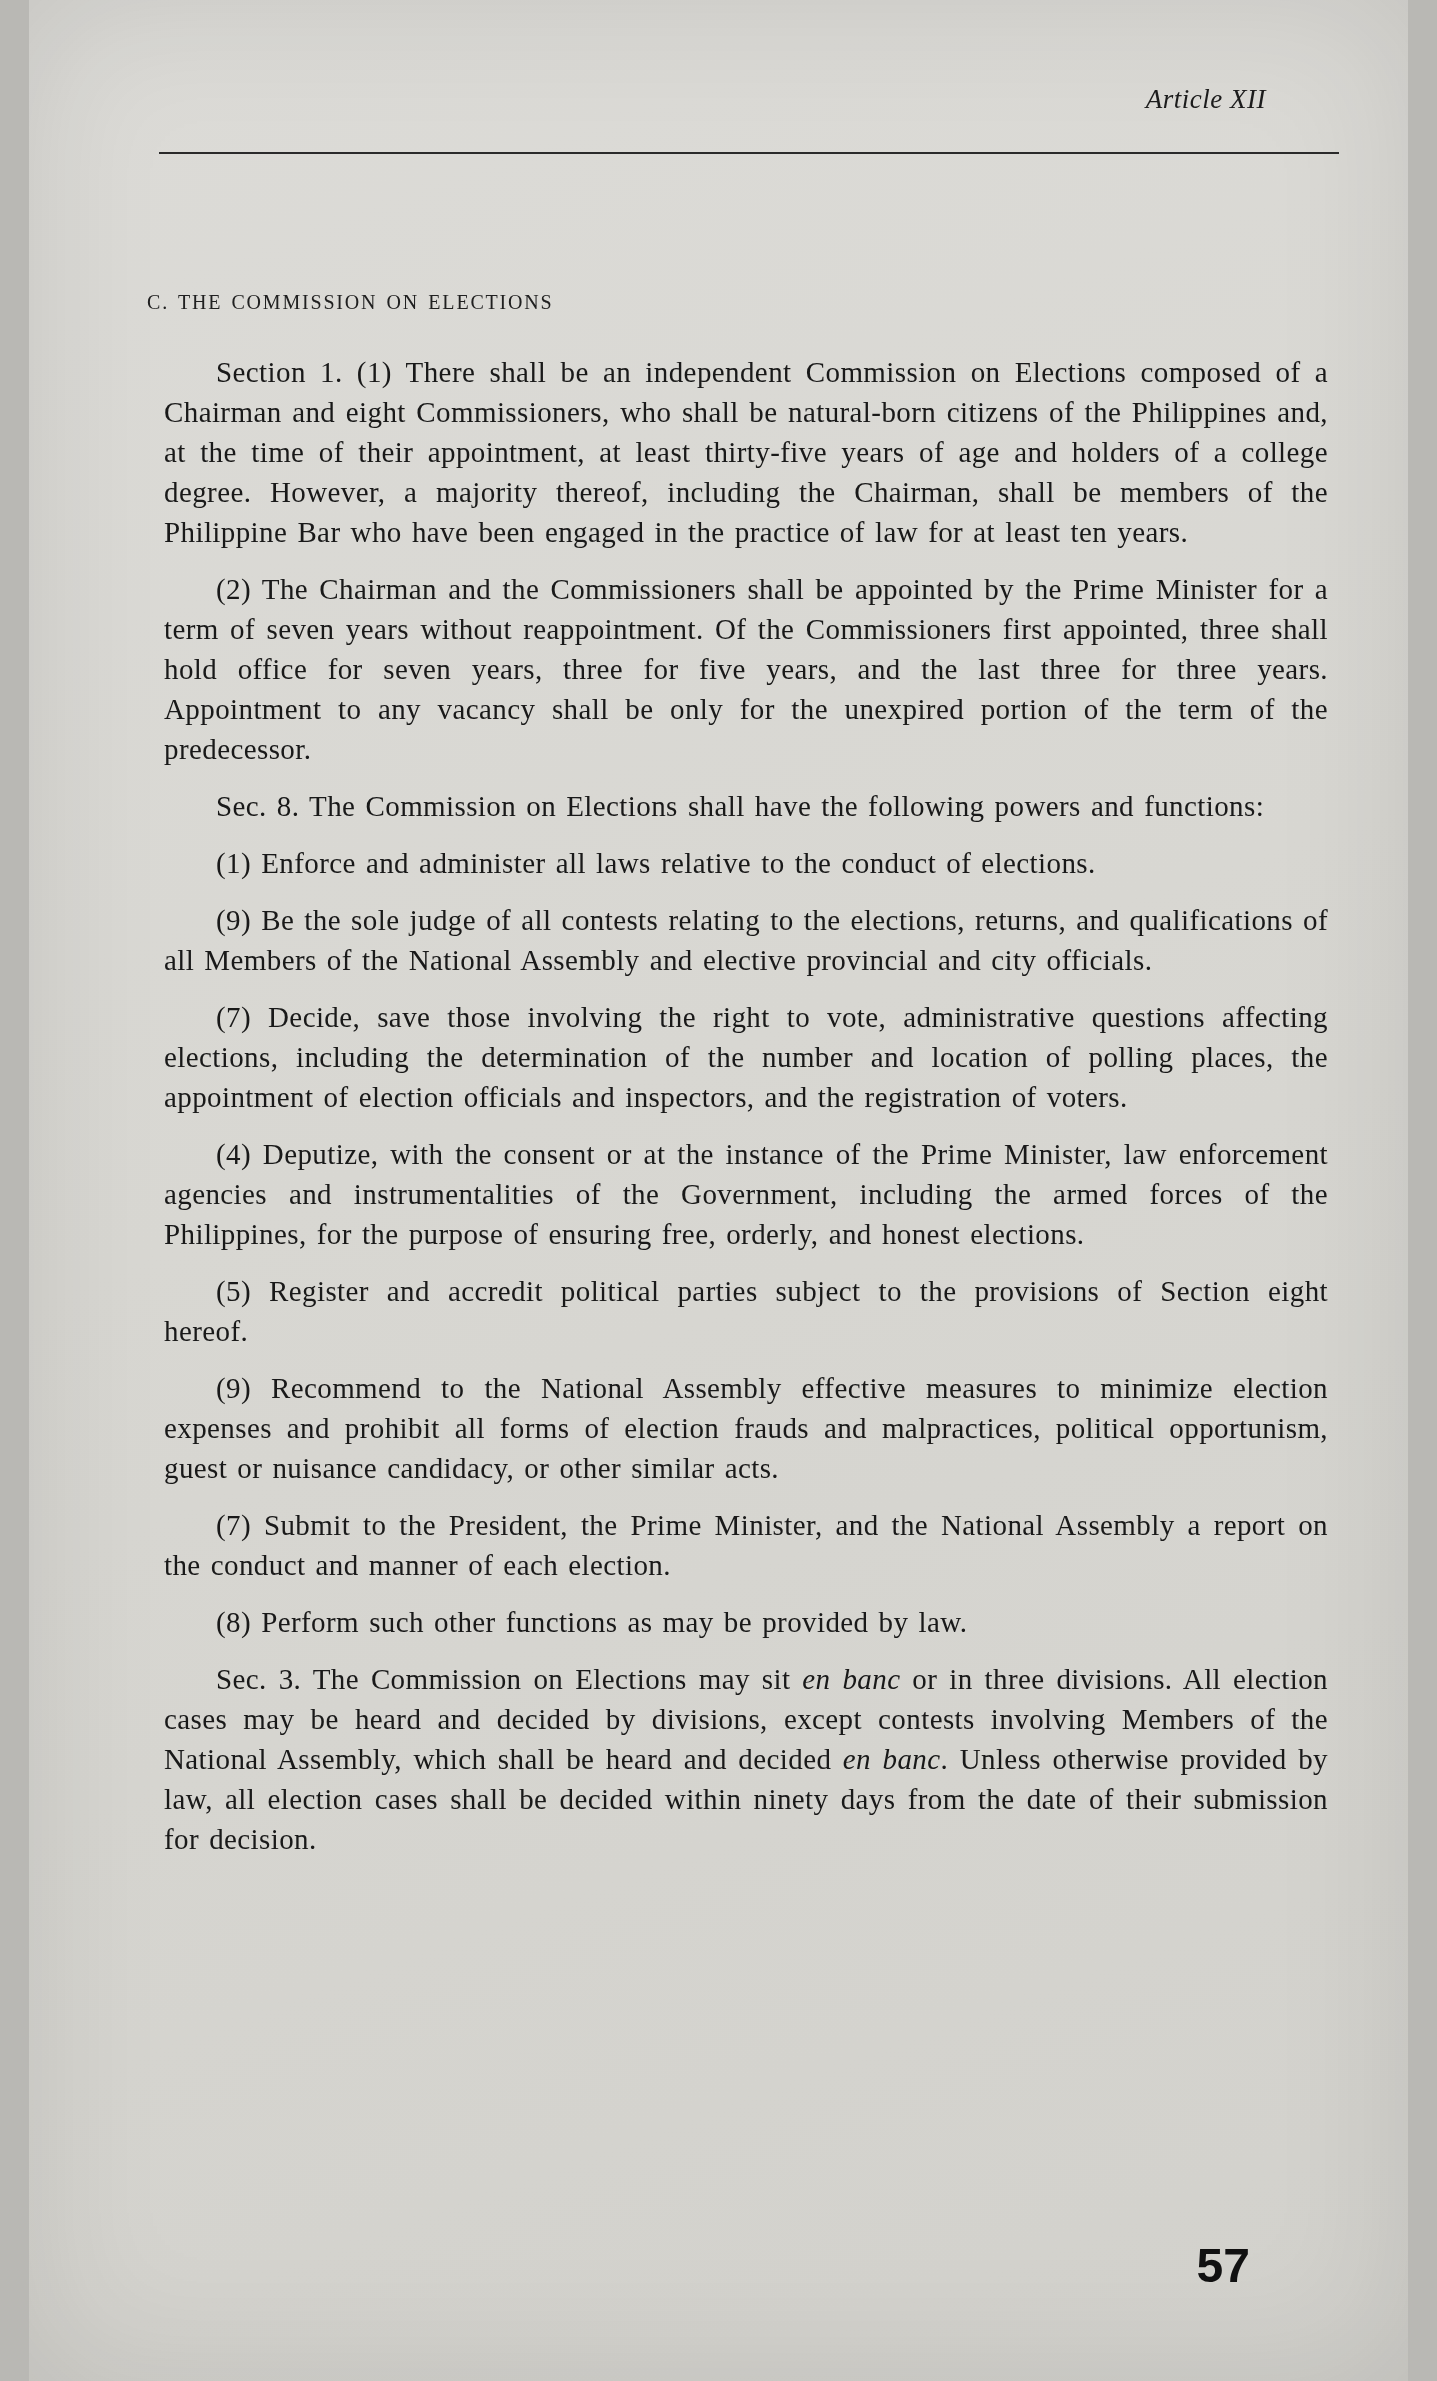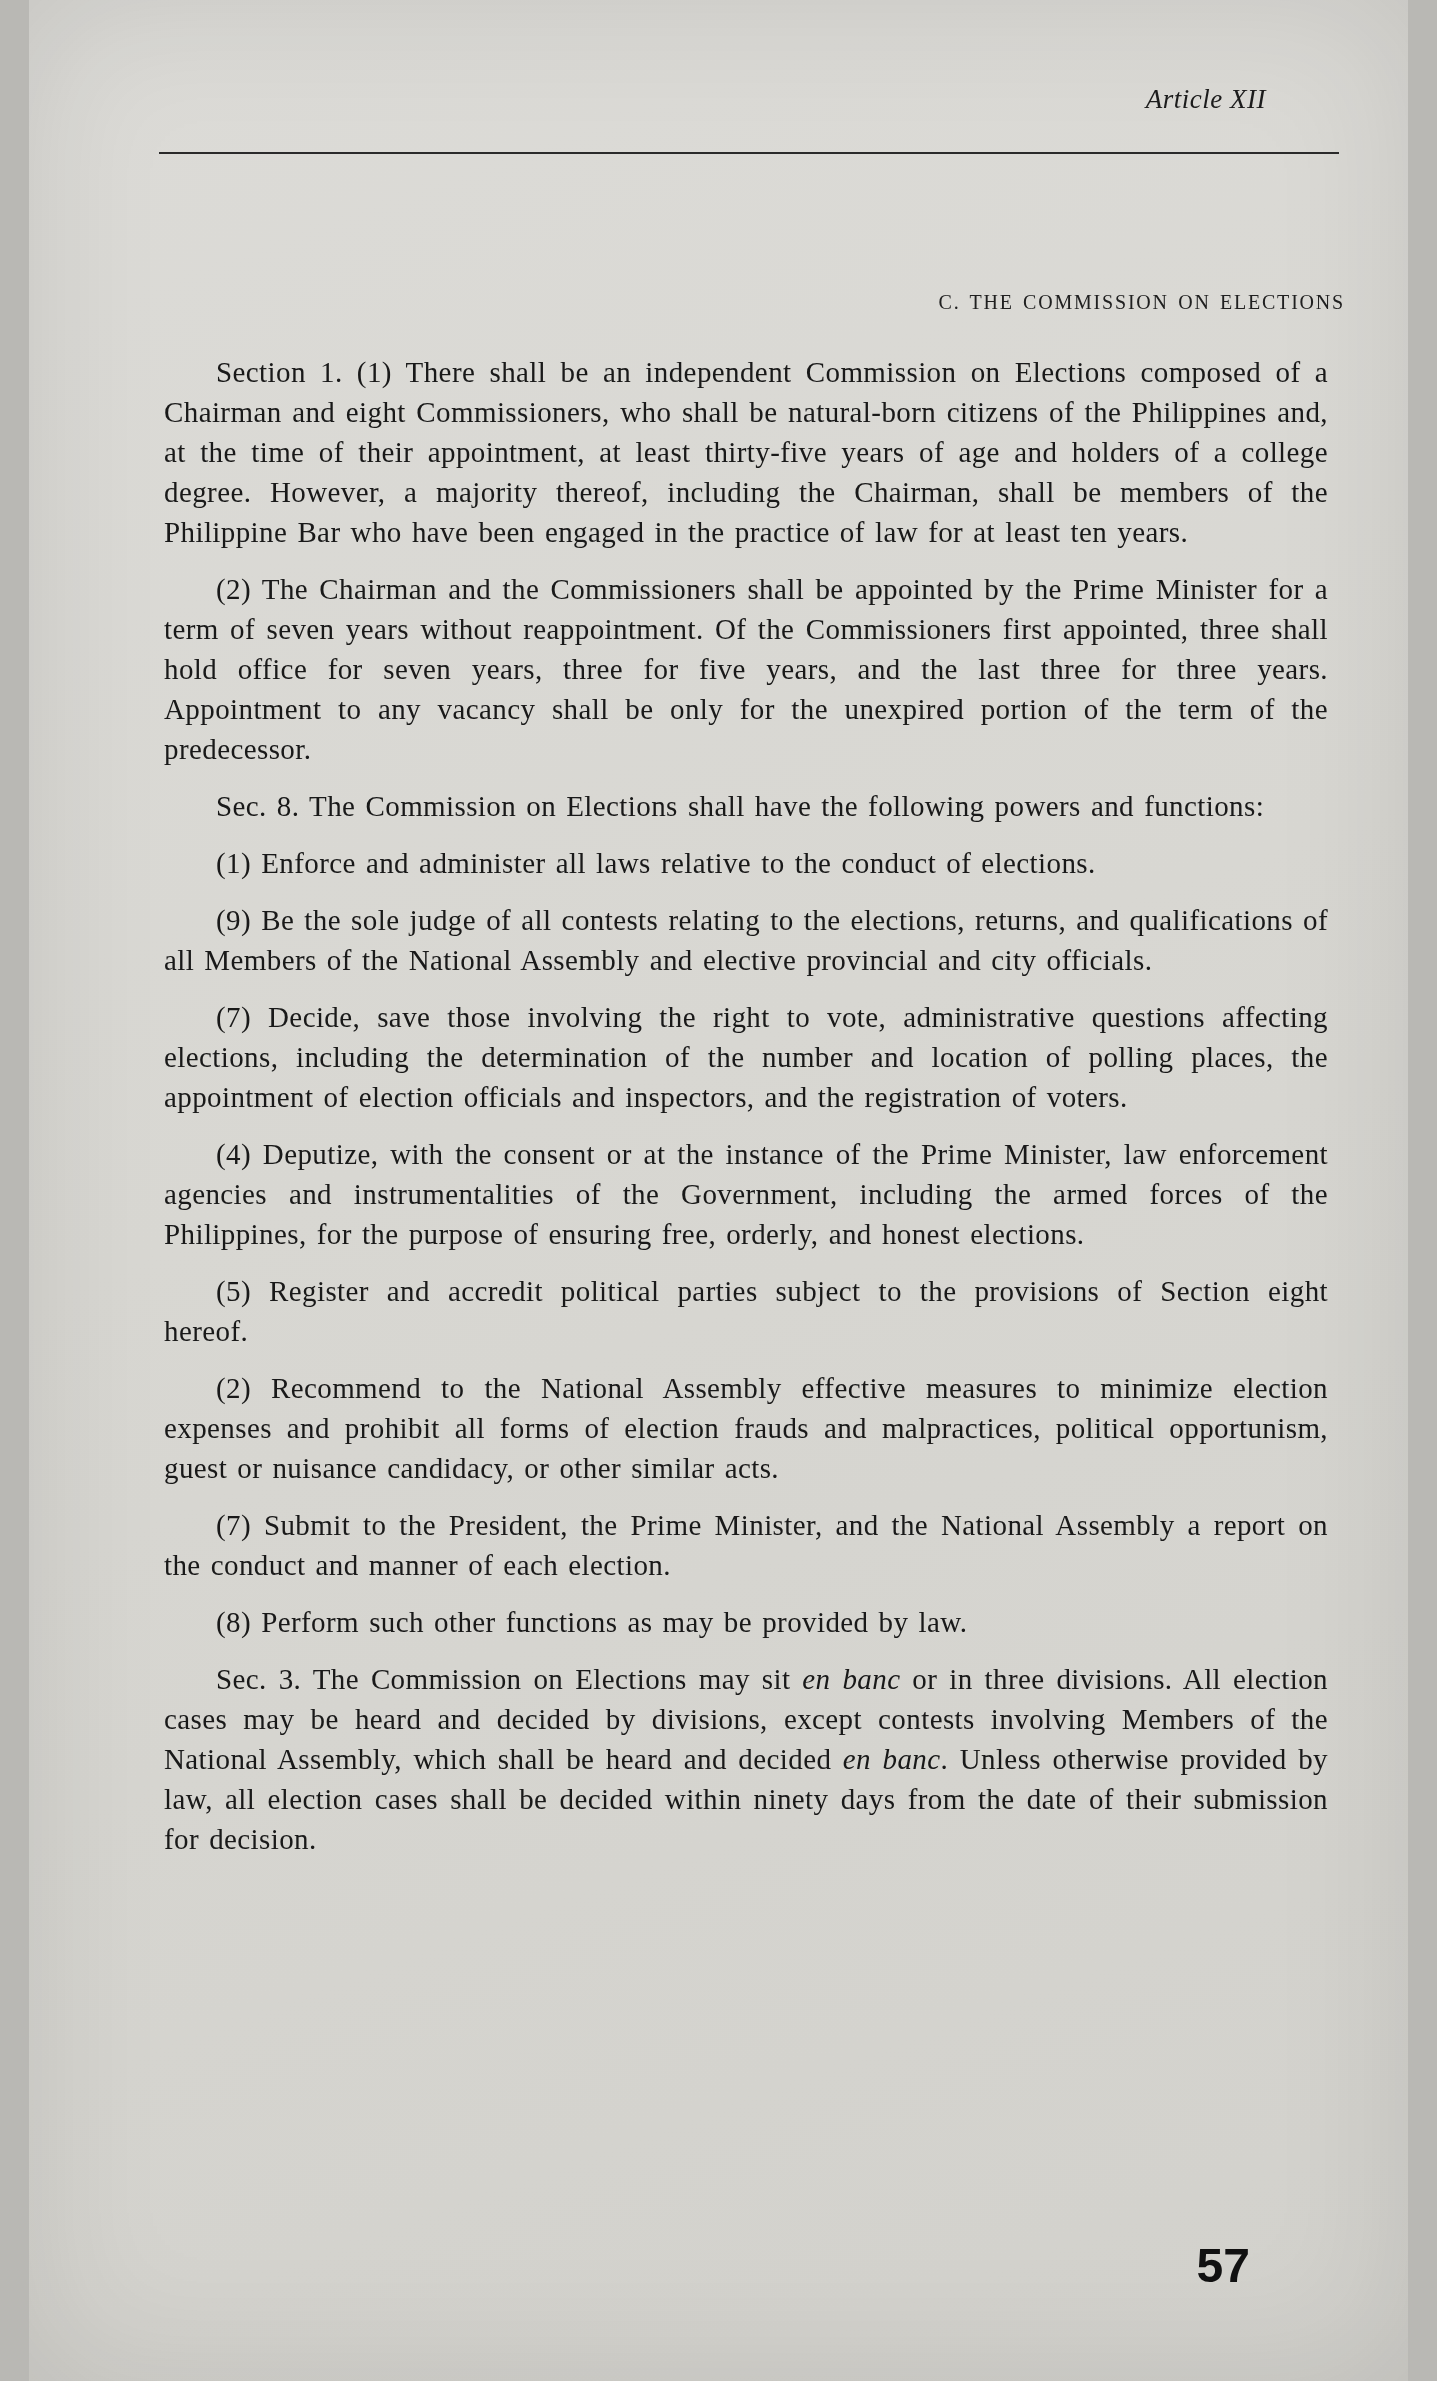--- a/index.html
+++ b/index.html
@@ -45,21 +45,21 @@
     text-align: justify;
     font-size: 29px;
     line-height: 40px;
     letter-spacing: 0.4px;
     word-spacing: 2.5px;
   }
   .section-heading {
     font-size: 20px;
     font-weight: normal;
     letter-spacing: 1.8px;
-    text-align: right;
+    text-align: left;
     margin: 0 0 30px 0;
     color: #202020;
   }
   .text-block p {
     margin: 17px;
     text-indent: 52px;
   }
   .text-block p i {
     font-style: italic;
   }
@@ -95,21 +95,21 @@
     <p>(1) Enforce and administer all laws relative to the conduct of elections.</p>
 
     <p>(9) Be the sole judge of all contests relating to the elections, returns, and qualifications of all Members of the National Assembly and elective provincial and city officials.</p>
 
     <p>(7) Decide, save those involving the right to vote, administrative questions affecting elections, including the determination of the number and location of polling places, the appointment of election officials and inspectors, and the registration of voters.</p>
 
     <p>(4) Deputize, with the consent or at the instance of the Prime Minister, law enforcement agencies and instrumentalities of the Government, including the armed forces of the Philippines, for the purpose of ensuring free, orderly, and honest elections.</p>
 
     <p>(5) Register and accredit political parties subject to the provisions of Section eight hereof.</p>
 
-    <p>(2) Recommend to the National Assembly effective measures to minimize election expenses and prohibit all forms of election frauds and malpractices, political opportunism, guest or nuisance candidacy, or other similar acts.</p>
+    <p>(9) Recommend to the National Assembly effective measures to minimize election expenses and prohibit all forms of election frauds and malpractices, political opportunism, guest or nuisance candidacy, or other similar acts.</p>
 
     <p>(7) Submit to the President, the Prime Minister, and the National Assembly a report on the conduct and manner of each election.</p>
 
     <p>(8) Perform such other functions as may be provided by law.</p>
 
     <p><span>Sec. 3. The Commission on Elections may sit </span><i>en banc</i><span> or in three divisions. All election cases may be heard and decided by divisions, except contests involving Members of the National Assembly, which shall be heard and decided </span><i>en banc</i><span>. Unless otherwise provided by law, all election cases shall be decided within ninety days from the date of their submission for decision.</span></p>
 
 
   </div>
 

